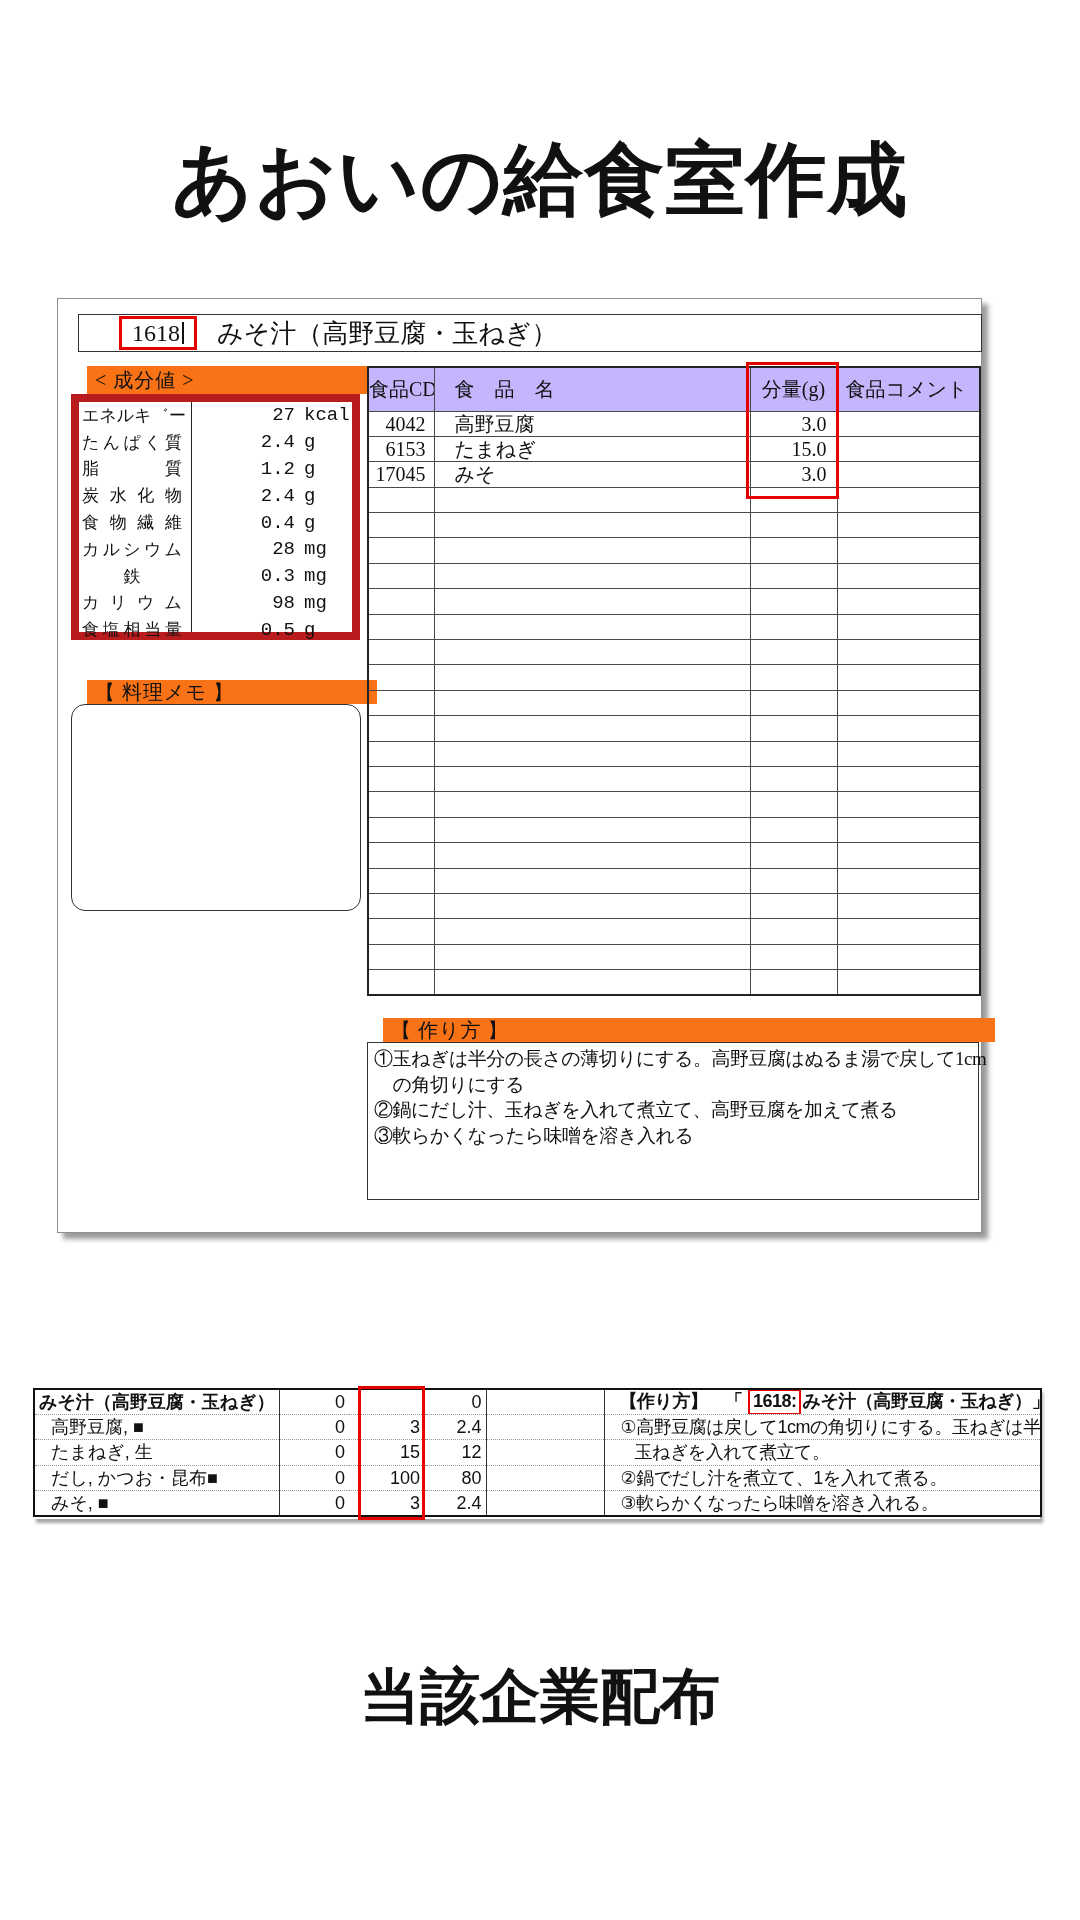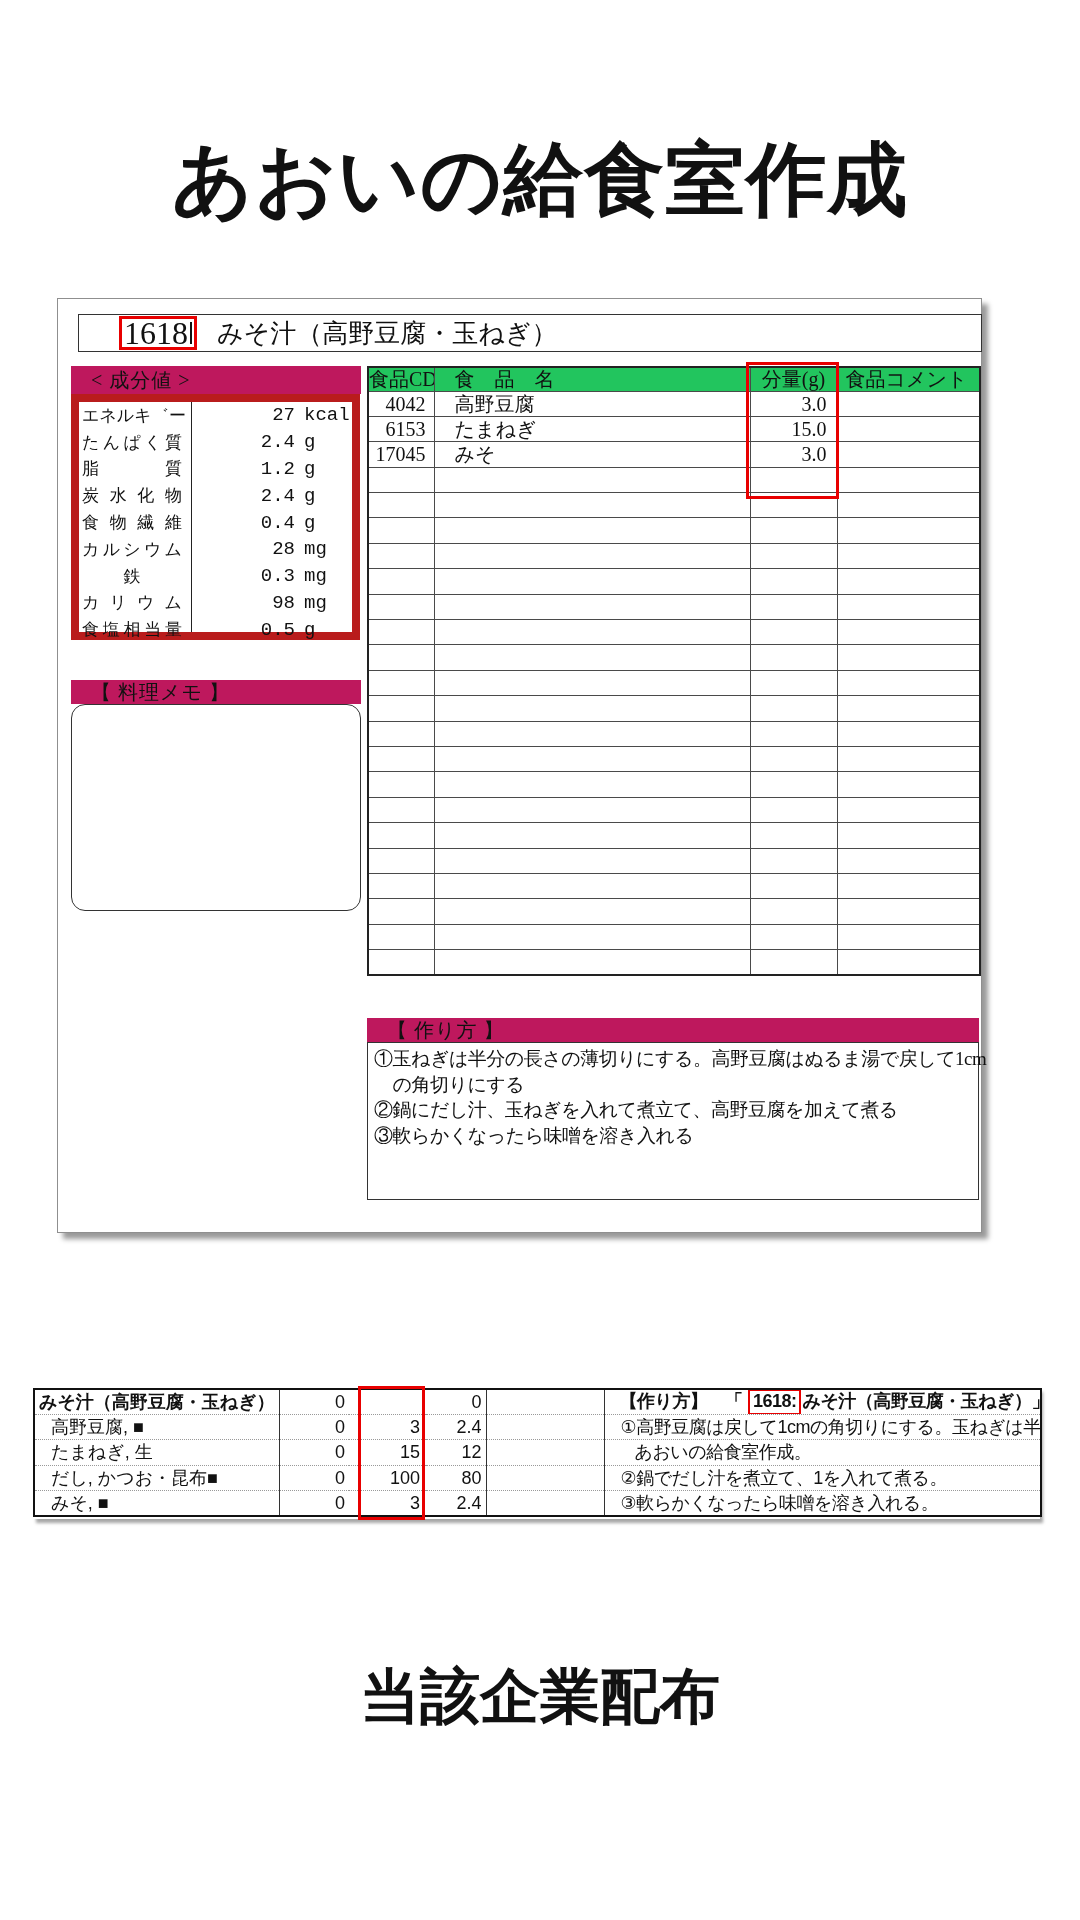--- a/index.html
+++ b/index.html
@@ -28,28 +28,28 @@
     box-shadow:6px 6px 5px rgba(0,0,0,0.40);
   }
 
   .header-box {
     position:absolute; left:20px; top:15px; width:904px; height:38px;
     border:1.2px solid #333; display:flex; align-items:center;
   }
   .code-box {
     position:absolute; left:40px; top:1px; width:78px; height:34px;
     border:3px solid #e80000; display:flex; align-items:center; justify-content:center;
-    font-size:32px;
+    font-size:24px;
   }
   .caret { display:inline-block; width:2px; height:22px; background:#111; margin-left:2px; vertical-align:-3px; }
   .recipe-title { position:absolute; left:138px; font-size:26px; white-space:nowrap; }
 
   .bar {
-    position:absolute; background:#be185d; font-size:20px; line-height:1;
-    display:flex; align-items:center; padding-left:20px; letter-spacing:1px;
+    position:absolute; background:#f97316; font-size:20px; line-height:1;
+    display:flex; align-items:center; padding-left:8px; letter-spacing:1px;margin-left:16px;
   }
   .seibun-bar  { left:13px;  top:67px;  width:290px; height:28px; }
   .memo-bar    { left:13px;  top:381px; width:290px; height:24px; }
   .making-bar  { left:309px; top:719px; width:612px; height:24px; }
 
   
   .nutrition {
     position:absolute; left:13px; top:95px; width:289px; height:246px;
     border:8px solid #b91c1c;
     font-family:Liberation Mono, monospace;
@@ -73,21 +73,21 @@
   
   .ingredients { position:absolute; left:309px; top:67px; width:612px; height:642px; }
   .ingredients table {
     border-collapse:collapse; table-layout:fixed; width:612px;
     border:2px solid #222;
   }
   .ingredients th, .ingredients td {
     border:1px solid #4a4a4a; font-weight:normal; font-size:20px;
     overflow:hidden; white-space:nowrap; vertical-align:middle; line-height:1;
   }
-  .ingredients thead tr { height:24px; background:#22c55e; }
+  .ingredients thead tr { height:44px; background:#c4b5fd; }
   .ingredients tbody tr { height:25.4px; }
   .c-cd      { width:66px;  text-align:right; padding-right:8px; }
   th.c-cd    { text-align:center; padding-right:0; }
   .c-name    { width:316px; text-align:left; padding-left:20px; }
   .c-qty     { width:87px;  text-align:right; padding-right:10px; }
   th.c-qty   { text-align:center; padding-right:0; }
   .c-comment { width:143px; text-align:left; padding-left:8px; }
 
   .red-box { position:absolute; border:3px solid #e80000; pointer-events:none; }
   .ingr-red { left:379px; top:-4px; width:93px; height:137px; }
@@ -395,21 +395,21 @@
       <td class="s-c">2.4</td>
       <td class="s-sp"></td>
       <td class="s-right">①高野豆腐は戻して1cmの角切りにする。玉ねぎは半分</td>
     </tr>
     <tr>
       <td class="s-name">たまねぎ, 生</td>
       <td class="s-a">0</td>
       <td class="s-b">15</td>
       <td class="s-c">12</td>
       <td class="s-sp"></td>
-      <td class="s-right cont">あおいの給食室作成。</td>
+      <td class="s-right cont">玉ねぎを入れて煮立て。</td>
     </tr>
     <tr>
       <td class="s-name">だし, かつお・昆布■</td>
       <td class="s-a">0</td>
       <td class="s-b">100</td>
       <td class="s-c">80</td>
       <td class="s-sp"></td>
       <td class="s-right">②鍋でだし汁を煮立て、1を入れて煮る。</td>
     </tr>
     <tr>

